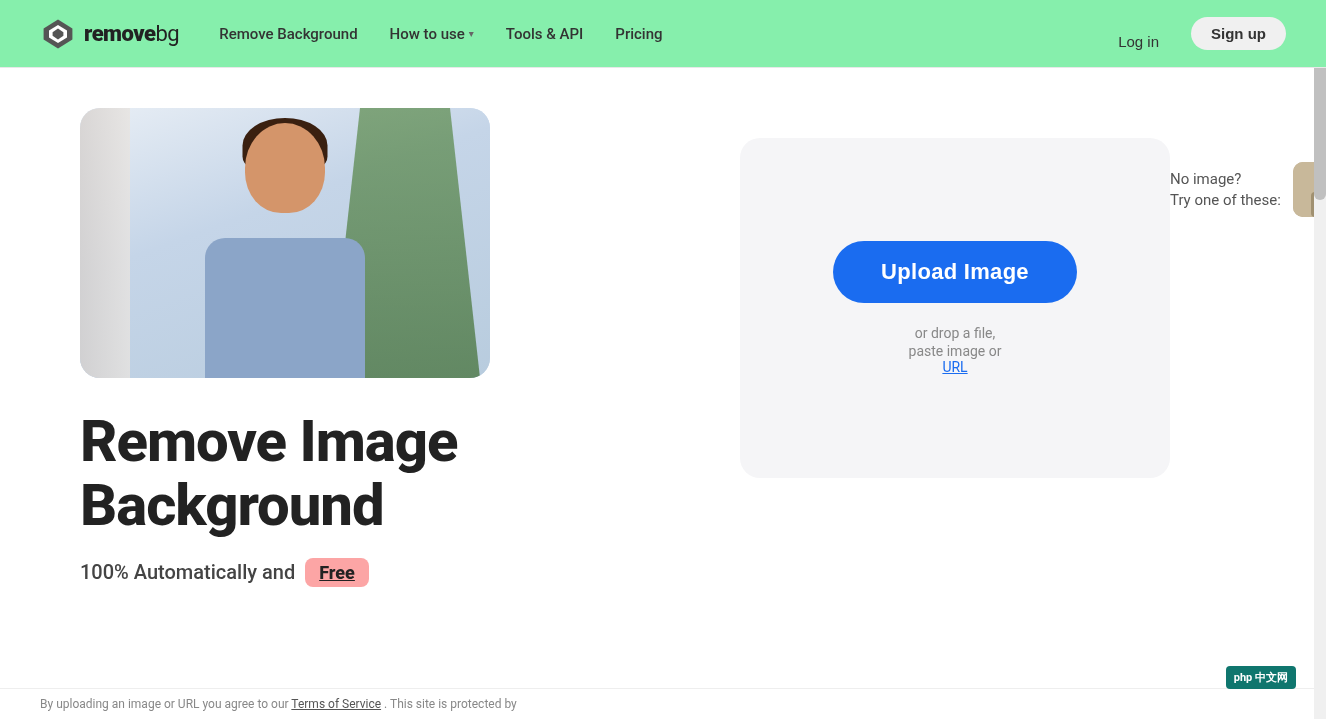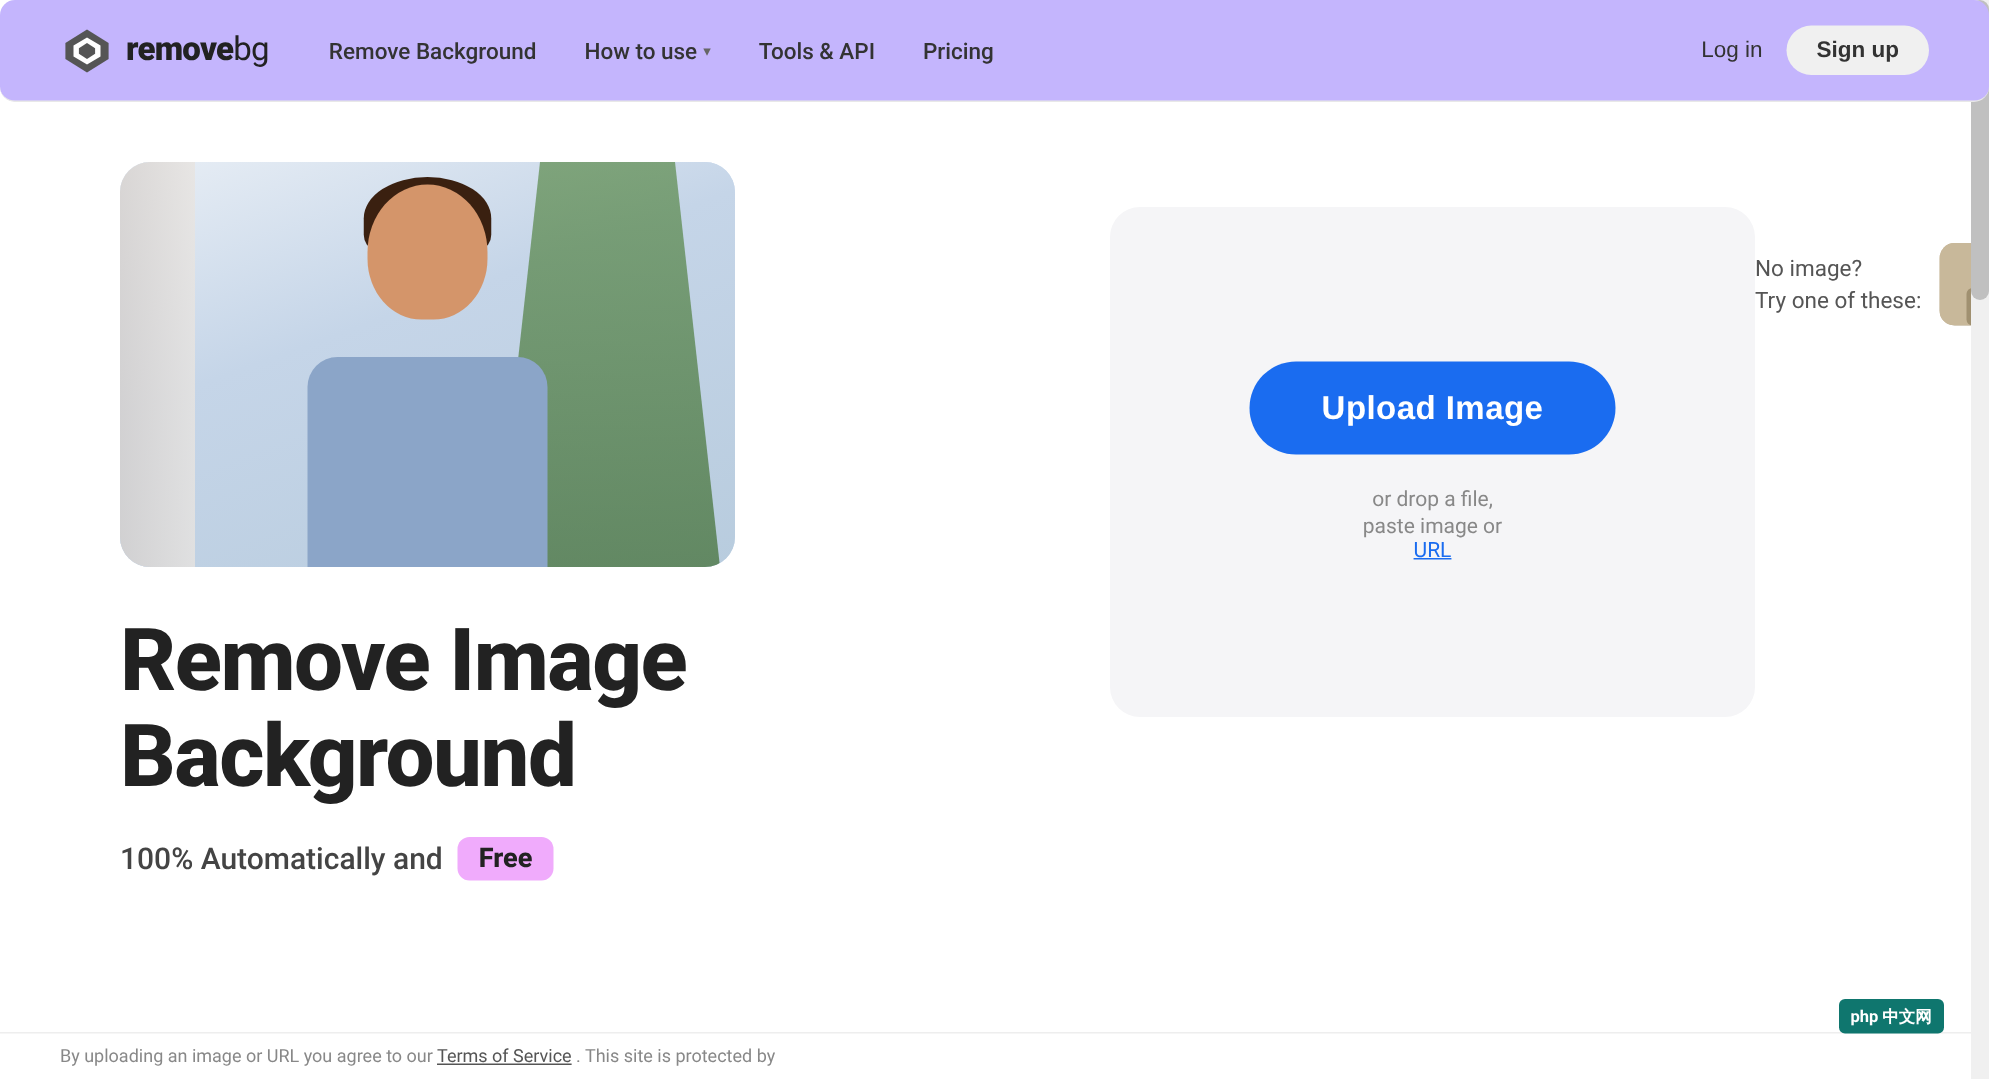--- a/index.html
+++ b/index.html
@@ -2,33 +2,33 @@
 <html><head>
   <meta charset="utf-8">
   <style>
     * { margin: 0; padding: 0; box-sizing: border-box; }
     body { font-family: -apple-system, BlinkMacSystemFont, 'Segoe UI', Roboto, sans-serif; background: #fff; width: 1326px; min-height: 719px; overflow-x: hidden; }
 
     
     .navbar {
       display: flex; align-items: center; justify-content: space-between;
       padding: 0 40px; height: 68px; border-bottom: 1px solid #e8e8e8;
-      position: relative; z-index: 10; background: #c4b5fd; border-radius: 10px;
+      position: relative; z-index: 10; background: #86efac;
     }
     .navbar-left { display: flex; align-items: center; gap: 40px; }
     .logo { display: flex; align-items: center; gap: 8px; text-decoration: none; }
     .logo-icon { width: 36px; height: 36px; }
     .logo-text { font-size: 22px; font-weight: 700; color: #222; letter-spacing: -0.5px; }
     .logo-text span { color: #222; font-weight: 400; }
     .nav-links { display: flex; align-items: flex-start; gap: 32px; }
     .nav-link {
       font-size: 15px; color: #333; text-decoration: none; font-weight: 500;
       cursor: pointer; display: flex; align-items: center; gap: 4px;
     }
-    .navbar-right { display: flex; align-items: center; gap: 16px; }
+    .navbar-right { display: flex; align-items: flex-end; gap: 32px; }
     .btn-login { font-size: 15px; color: #333; background: none; border: none; cursor: pointer; font-weight: 500; }
     .btn-signup {
       font-size: 15px; color: #333; background: #f0f0f0; border: none;
       border-radius: 20px; padding: 8px 20px; cursor: pointer; font-weight: 600;
     }
 
     
     .main {
       display: flex; align-items: flex-start;
       padding: 40px 40px 20px 80px;
@@ -82,22 +82,22 @@
 
     .headline {
       font-size: 58px; font-weight: 800; color: #222; line-height: 1.1;
       margin-bottom: 20px; letter-spacing: -1px;
     }
     .subtitle-row {
       display: flex; align-items: center; gap: 10px; flex-wrap: wrap; text-align: right;
     }
     .subtitle-text { font-size: 20px; color: #444; font-weight: 500; }
     .free-badge {
-      background: #f0abfc; color: #222; font-weight: 800;
-      padding: 4px 14px; border-radius: 8px; font-size: 18px;
+      background: #fca5a5; color: #222; font-weight: 800;
+      padding: 4px 14px; border-radius: 8px; font-size: 18px; text-decoration: underline;
     }
 
     
     .right-section {
       flex: 1; display: flex; flex-direction: row; align-items: flex-start;
       padding-top: 30px; position: relative;
     }
     .upload-card {
       background: #f5f5f7; border-radius: 20px;
       width: 430px; height: 340px;

